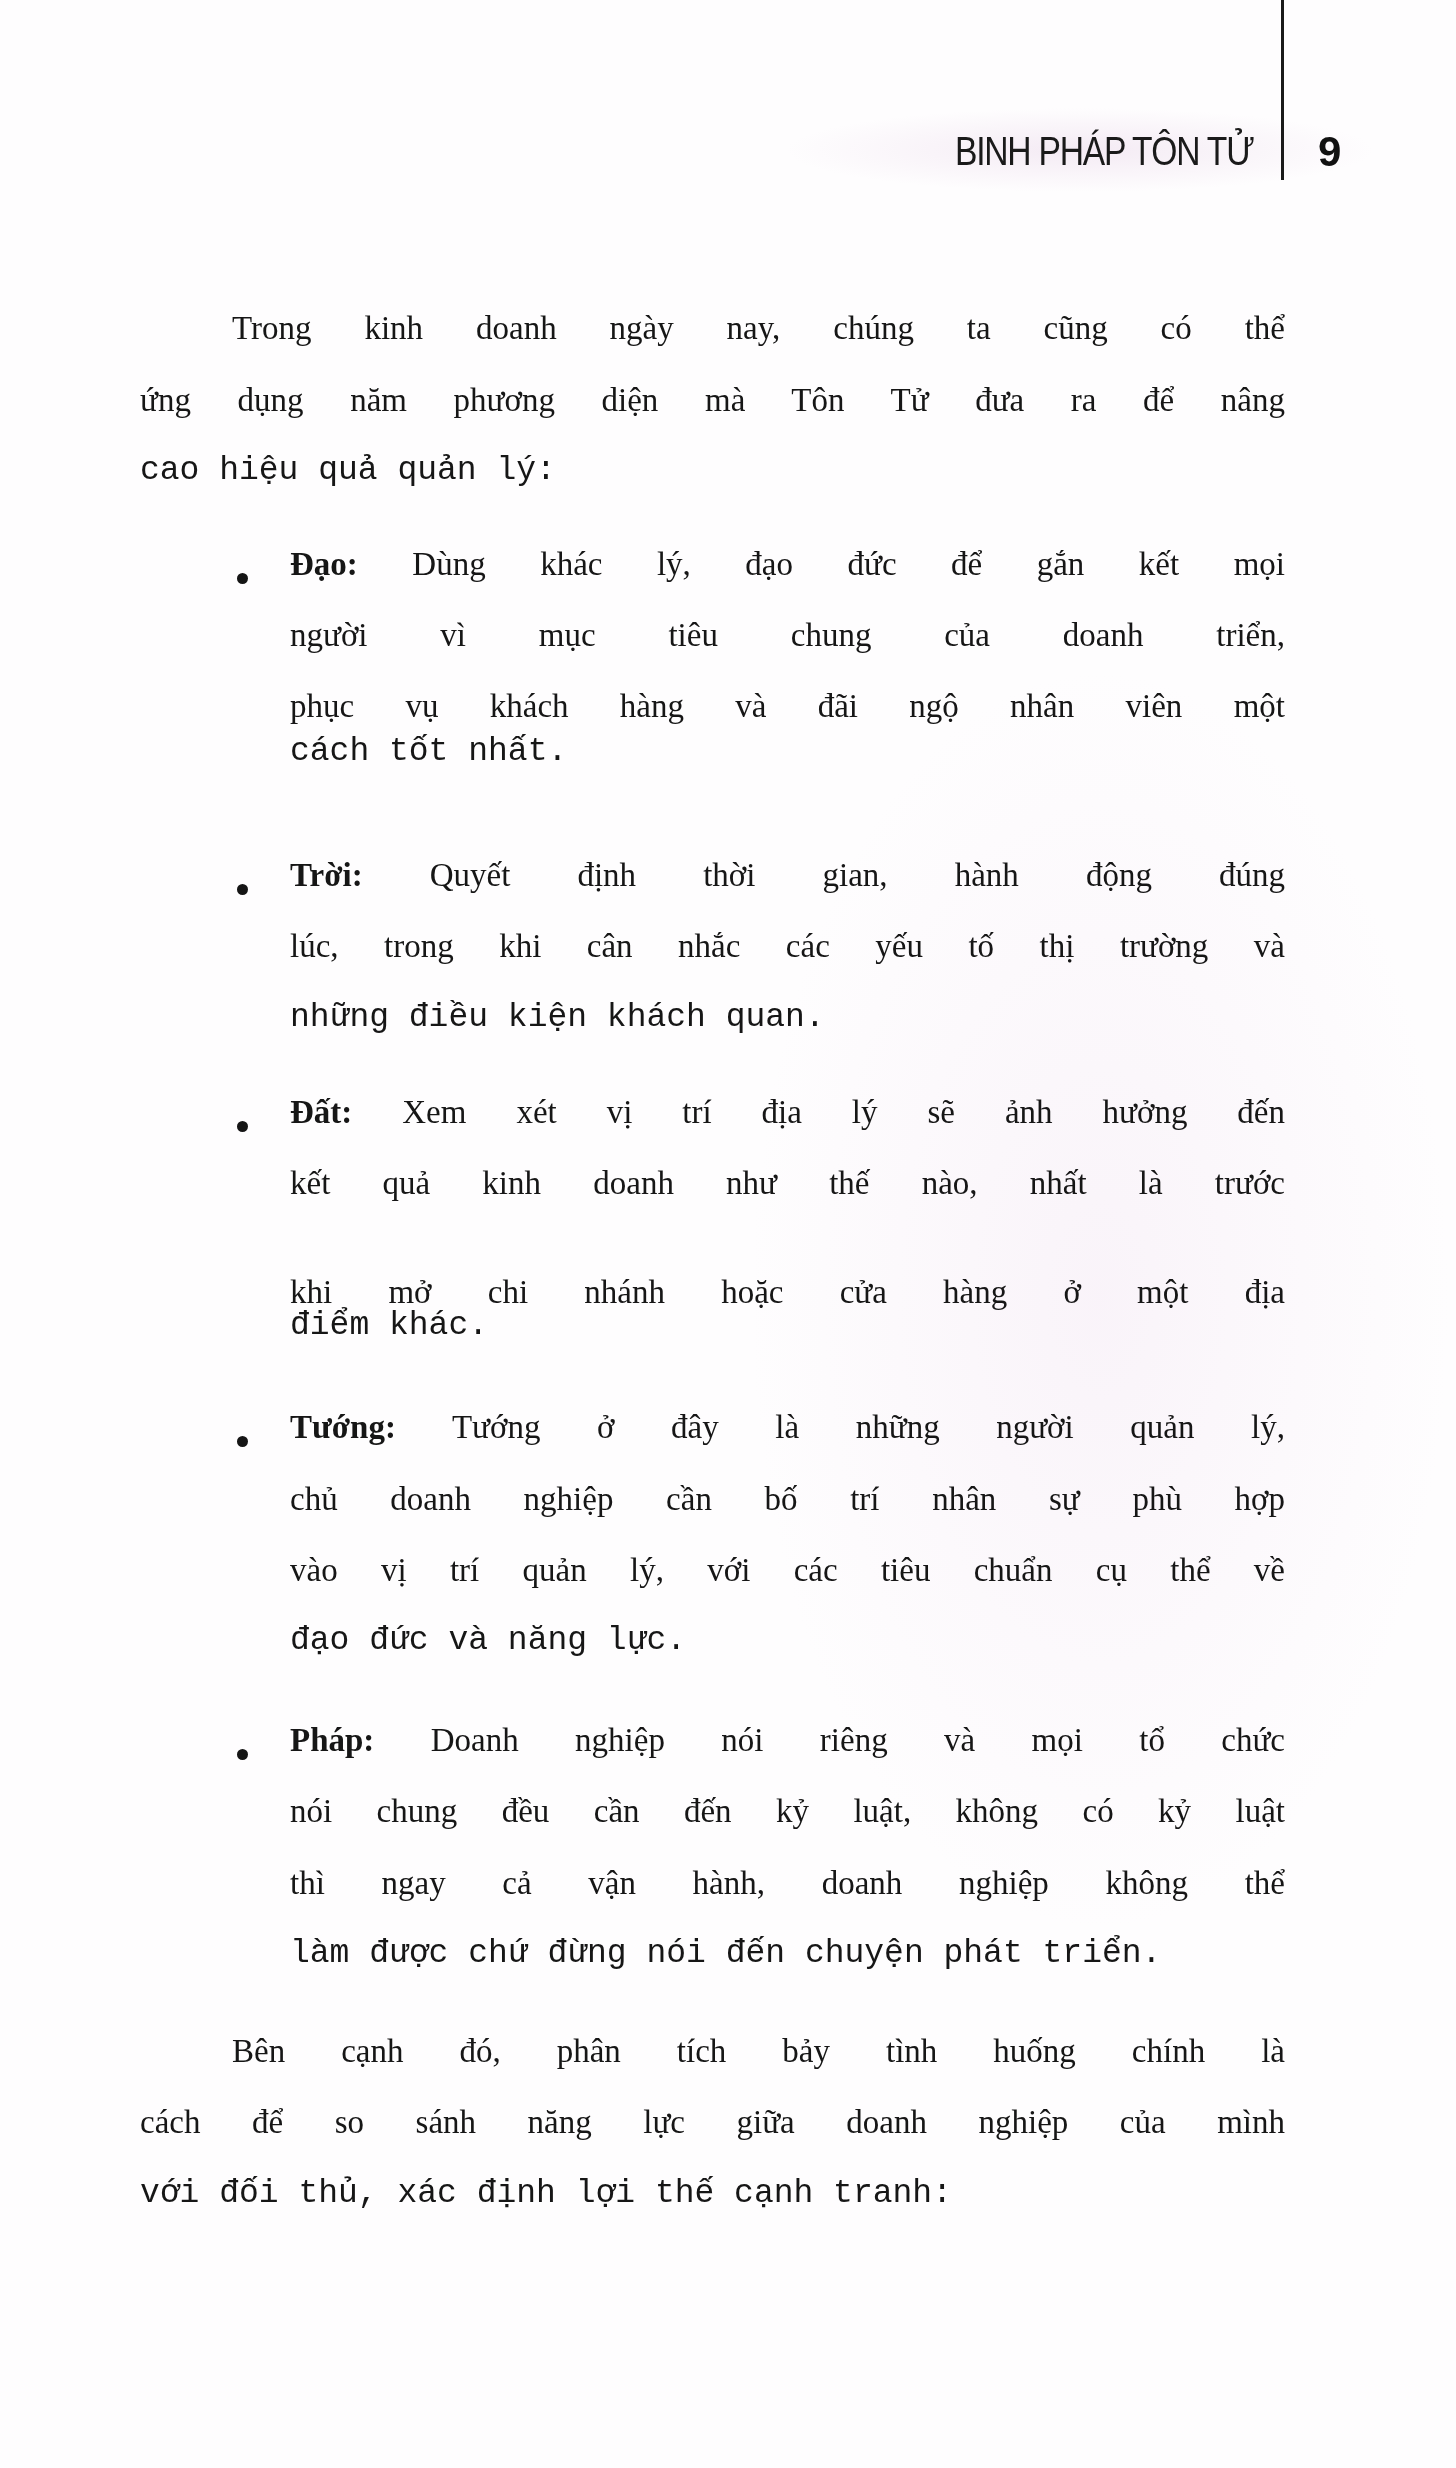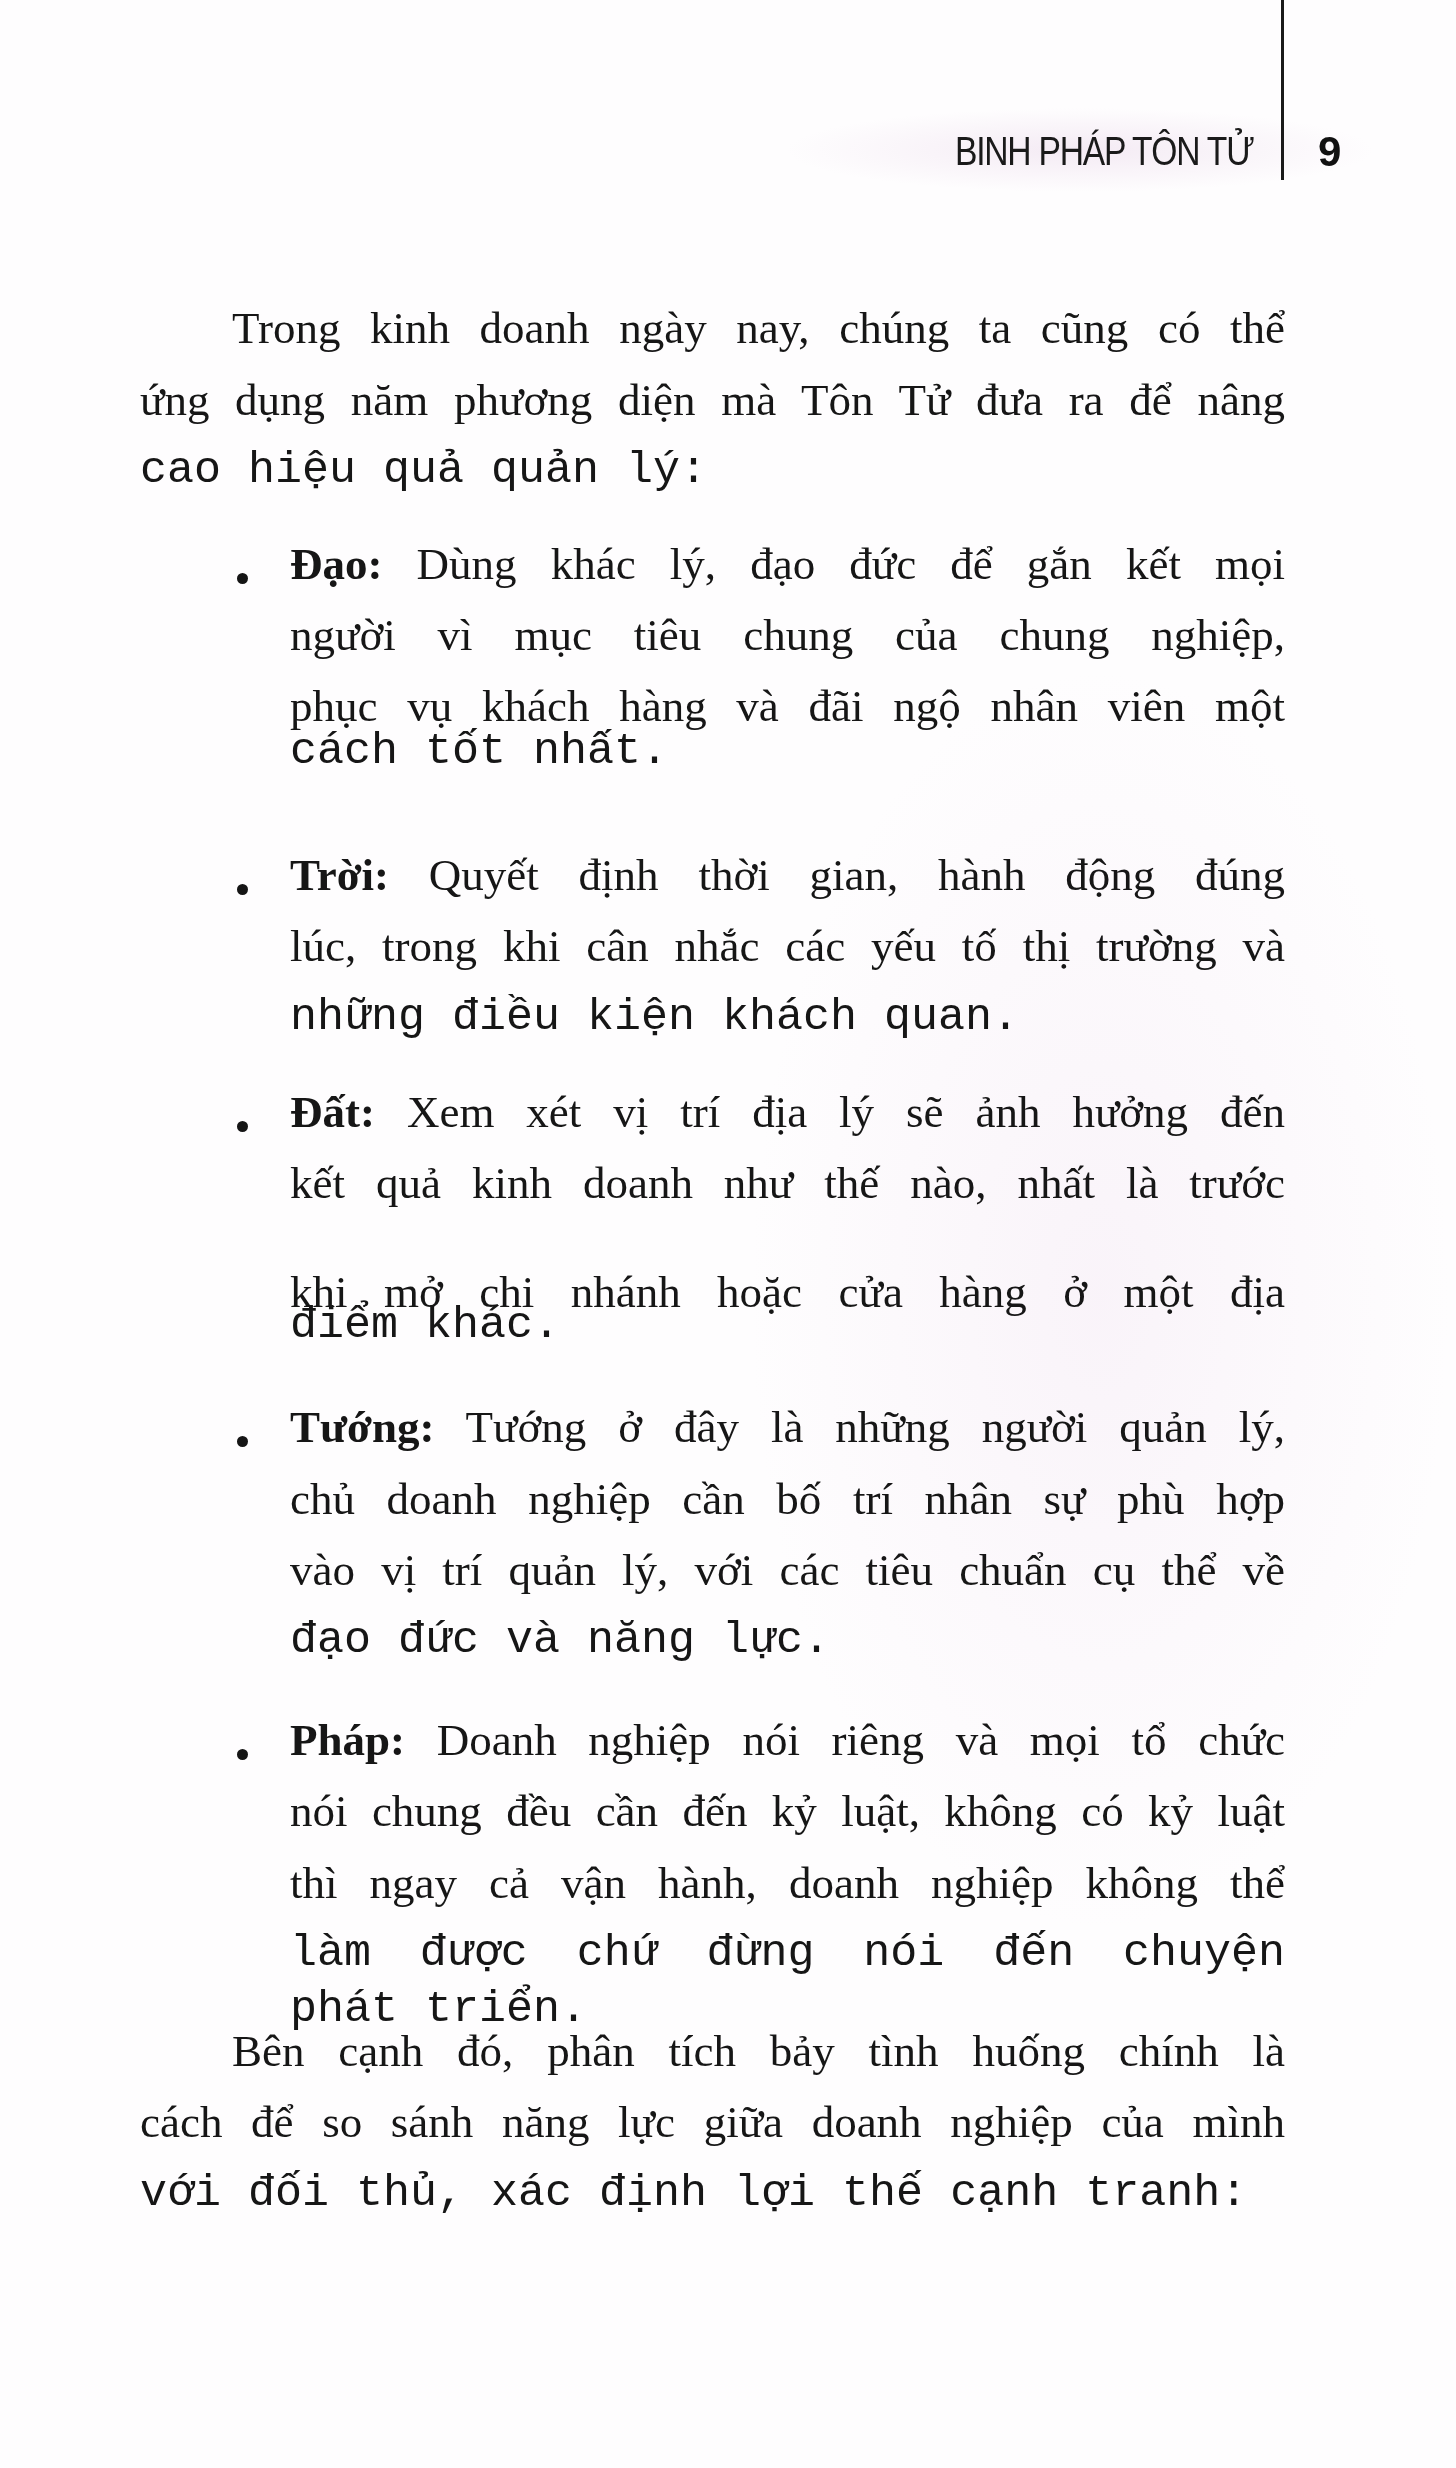--- a/index.html
+++ b/index.html
@@ -25,21 +25,21 @@
   }
   .header-divider {
     position: absolute; left: 1281px; top: 0; width: 3px; height: 180px; background: #1a1a1a;
   }
   .page-number {
     position: absolute; left: 1318px; top: 128px;
     font-family: "Liberation Sans", "DejaVu Sans", sans-serif;
     font-weight: bold; font-size: 42px; color: #111;
   }
   .line {
-    position: absolute; font-size: 45px; line-height: 56px; white-space: nowrap;
+    position: absolute; font-size: 33px; line-height: 56px; white-space: nowrap;
     text-align: justify; text-align-last: justify;
   }
   .line.last { text-align-last: left; font-family: Liberation Mono, monospace; }
   .body-line { left: 140px; width: 1145px; }
   .indent { left: 232px; width: 1053px; }
   .item-line { left: 290px; width: 995px; }
   .bullet {
     position: absolute; width: 11px; height: 11px; border-radius: 50%; background: #151515;
   }
   b { font-weight: bold; }
@@ -58,21 +58,21 @@
     <div class="line indent" style="top: 300px; white-space: normal; height: 56px; overflow: visible;">Trong kinh doanh ngày nay, chúng ta cũng có thể</div>
     <div class="line body-line" style="top: 372px; white-space: normal; height: 56px; overflow: visible;">ứng dụng năm phương diện mà Tôn Tử đưa ra để nâng</div>
     <div class="line body-line last" style="top: 443px; white-space: normal; height: 56px; overflow: visible;">cao hiệu quả quản lý:</div>
   </div>
 
   <div>
 
     <div>
       <span class="bullet" style="left:237px; top:573px"></span>
       <div class="line item-line" style="top: 536px; white-space: normal; height: 56px; overflow: visible;"><b>Đạo:</b> <span>Dùng khác lý, đạo đức để gắn kết mọi</span></div>
-      <div class="line item-line" style="top: 607px; white-space: normal; height: 56px; overflow: visible;">người vì mục tiêu chung của chung nghiệp,</div>
+      <div class="line item-line" style="top: 607px; white-space: normal; height: 56px; overflow: visible;">người vì mục tiêu chung của doanh triển,</div>
       <div class="line item-line" style="top: 678px; white-space: normal; height: 56px; overflow: visible;">phục vụ khách hàng và đãi ngộ nhân viên một</div>
       <div class="line item-line last" style="top: 724px; white-space: normal; height: 56px; overflow: visible;">cách tốt nhất.</div>
     </div>
 
     <div>
       <span class="bullet" style="left:237px; top:884px"></span>
       <div class="line item-line" style="top: 847px; white-space: normal; height: 56px; overflow: visible;"><b>Trời:</b> <span>Quyết định thời gian, hành động đúng</span></div>
       <div class="line item-line" style="top: 918px; white-space: normal; height: 56px; overflow: visible;">lúc, trong khi cân nhắc các yếu tố thị trường và</div>
       <div class="line item-line last" style="top: 990px; white-space: normal; height: 56px; overflow: visible;">những điều kiện khách quan.</div>
     </div>

